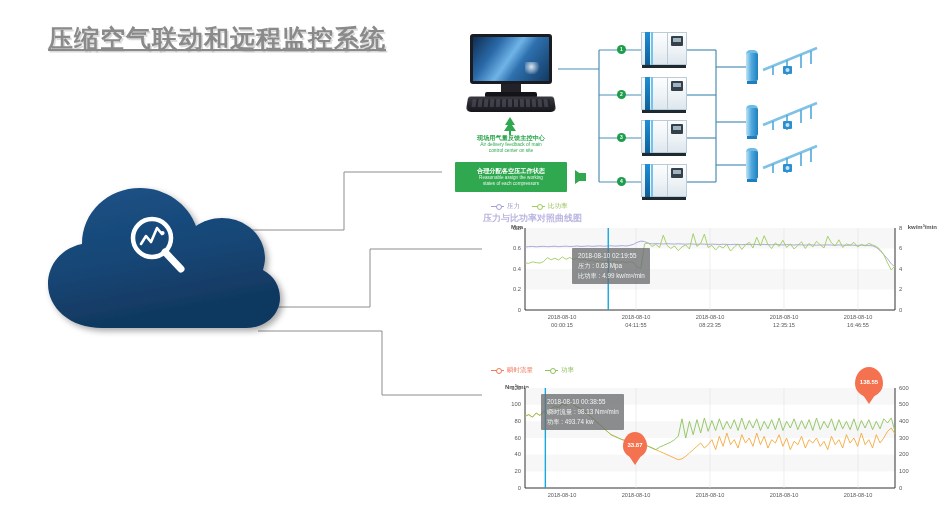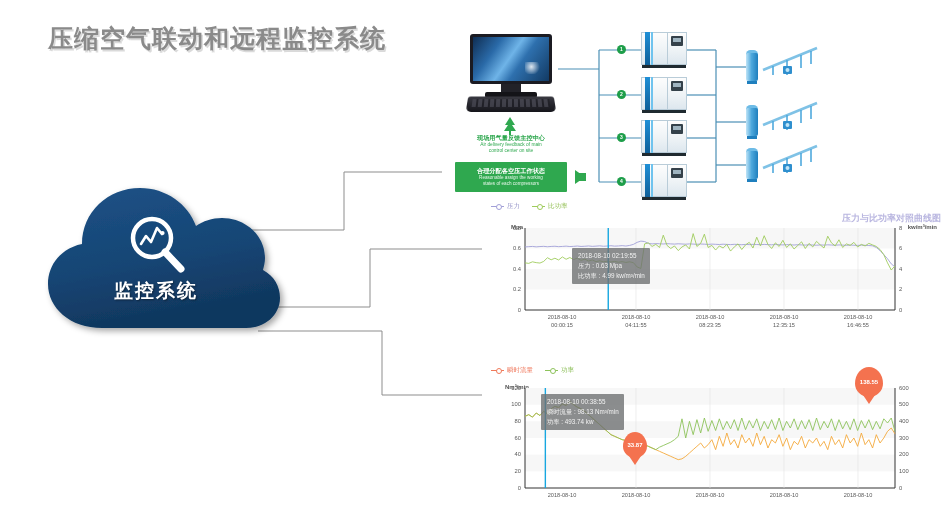--- a/index.html
+++ b/index.html
@@ -12,20 +12,21 @@
   }
   #slide { position: relative; width: 945px; height: 529px; background: #fff; }
 
   
   .page-title {
     position: absolute; left: 48px; top: 22px;
     font-size: 25px; font-weight: bold; color: #8a8a8a;
     letter-spacing: 1px;
     text-shadow: 1.5px 1.5px 0 rgba(150,150,150,0.35);
     white-space: nowrap;
+    text-decoration: underline;
   }
 
   
   .cloud-wrap { position: absolute; left: 36px; top: 178px; width: 256px; height: 160px; }
   .cloud-svg { position: absolute; left: 0; top: 0; }
   .cloud-label {
     position: absolute; left: 0; top: 100px; width: 240px;
     text-align: center; color: #ffffff;
     font-size: 19px; font-weight: bold; letter-spacing: 2px;
     text-shadow: 1px 1px 2px rgba(0,0,0,0.45);
@@ -136,21 +137,21 @@
     width: 4px; height: 4px; border-radius: 50%; background: #fff; border: 1px solid;
   }
   .lm-purple::before { background: #a2a0d8; } .lm-purple::after { border-color: #a2a0d8; }
   .lm-green::before  { background: #9fcc5c; } .lm-green::after  { border-color: #9fcc5c; }
   .lm-orange::before { background: #f07a5a; } .lm-orange::after { border-color: #f07a5a; }
   .lm-green2::before { background: #8dc35b; } .lm-green2::after { border-color: #8dc35b; }
   .lt-purple { color: #8d8bc4; } .lt-green { color: #8fbd4e; }
   .lt-orange { color: #ef765a; } .lt-green2 { color: #86bb4f; }
 
   .chart-title {
-    position: absolute; width: 100%; text-align: right; font-size: 9px; font-weight: bold;
+    position: absolute; width: 100%; text-align: left; font-size: 9px; font-weight: bold;
   }
   #chart1 .chart-title { top: 12px; color: #b9b6e0; }
   #chart2 .chart-title { top: 10px; color: #f2836b; }
 
   .axis-unit { position: absolute; font-size: 6px; font-weight: bold; color: #555; }
   .chart-svg { position: absolute; left: 0; top: 0; }
 
   .tooltip {
     position: absolute; background: rgba(110,112,114,0.80);
     color: #f2f2f2; font-size: 6.3px; line-height: 1.55;
@@ -223,21 +224,20 @@
                  C238,98 244,108 244,120
                  C244,137 229,150 210,150 Z" fill="url(#cgrad)"></path>
       </g>
     </svg>
     <svg class="cloud-icon" viewBox="0 0 64 62">
       <circle cx="26" cy="24" r="19" fill="none" stroke="#ffffff" stroke-width="4.5"></circle>
       <polyline points="15,30 20,22 25,28 31,14 36,20" fill="none" stroke="#ffffff" stroke-width="2.6" stroke-linejoin="round" stroke-linecap="round"></polyline>
       <circle cx="36.5" cy="19" r="2.1" fill="#ffffff"></circle>
       <line x1="39" y1="38" x2="55" y2="55" stroke="#ffffff" stroke-width="7" stroke-linecap="round"></line>
     </svg>
-    <div class="cloud-label">监控系统</div>
   </div>
 
   <div class="panel-diagram">
 
     <div class="monitor">
       <div class="mon-screen"></div>
       <div class="mon-neck"></div>
       <div class="mon-base"></div>
       <div class="keyboard"></div>
     </div>

